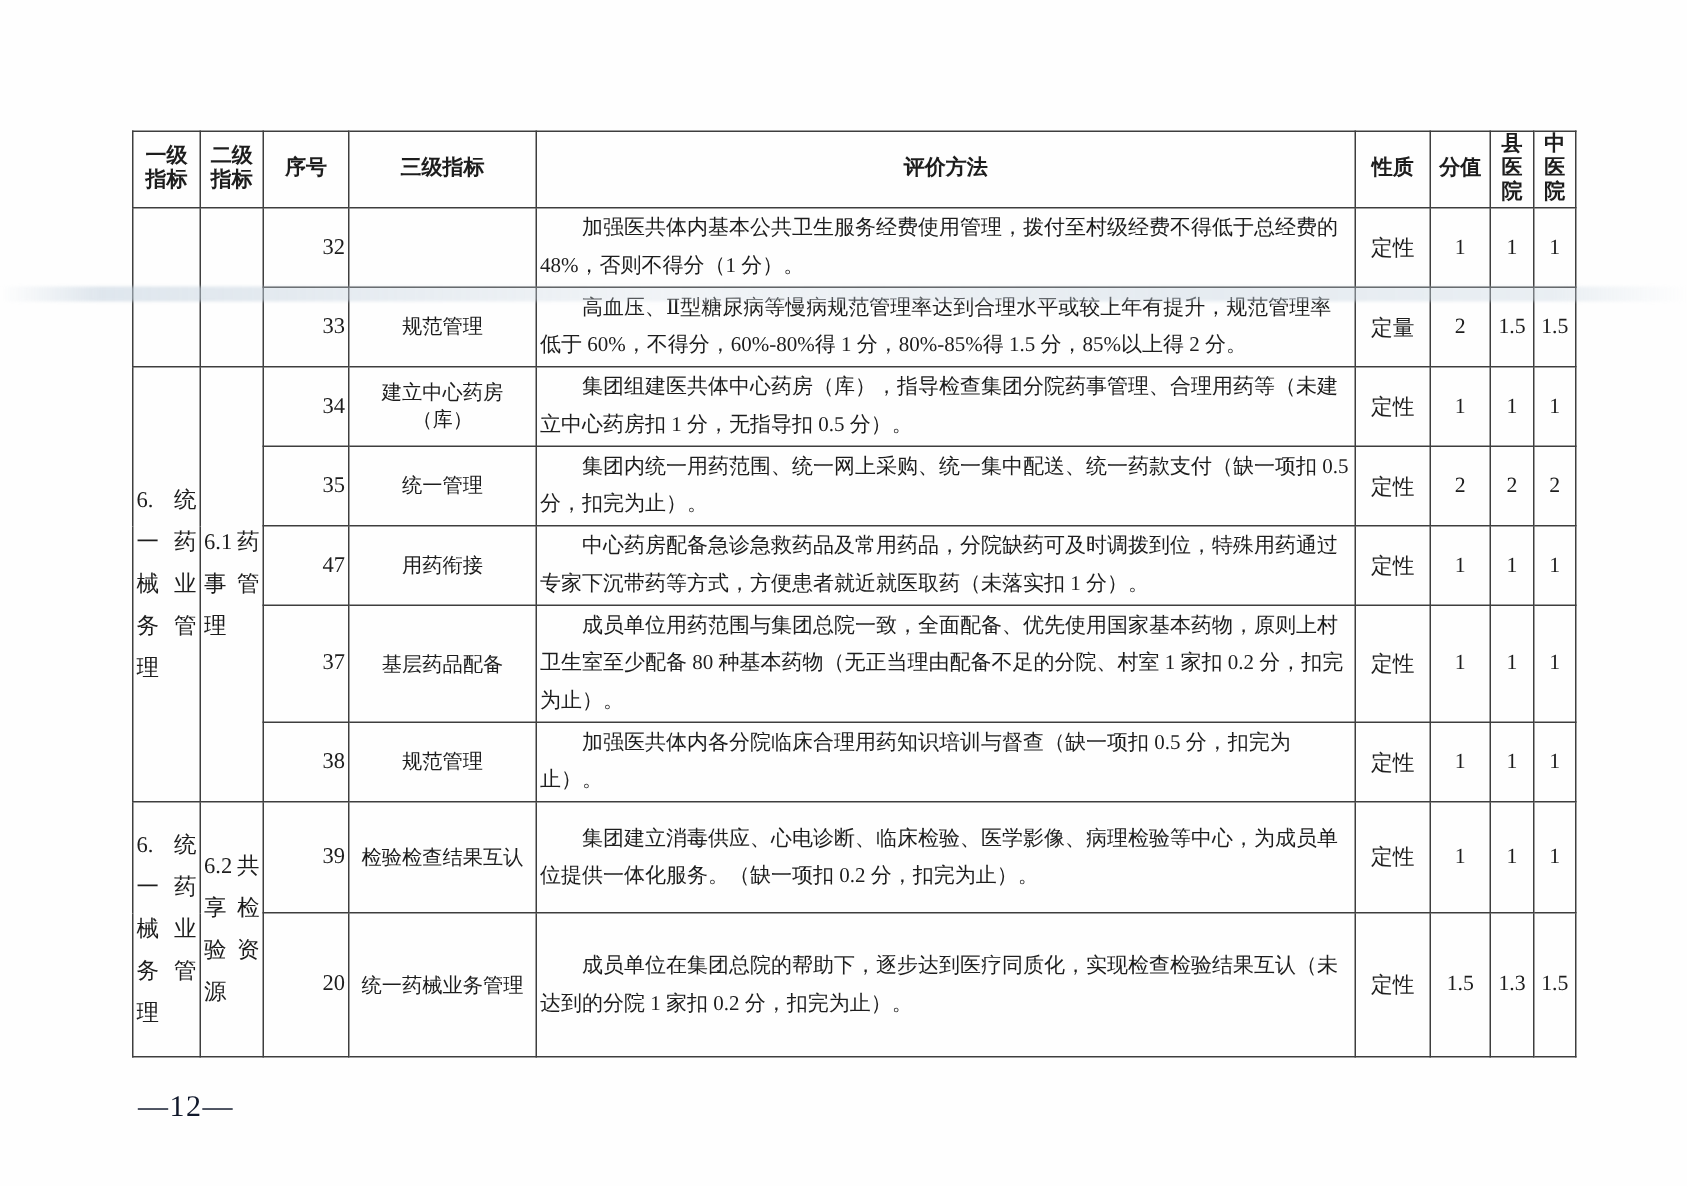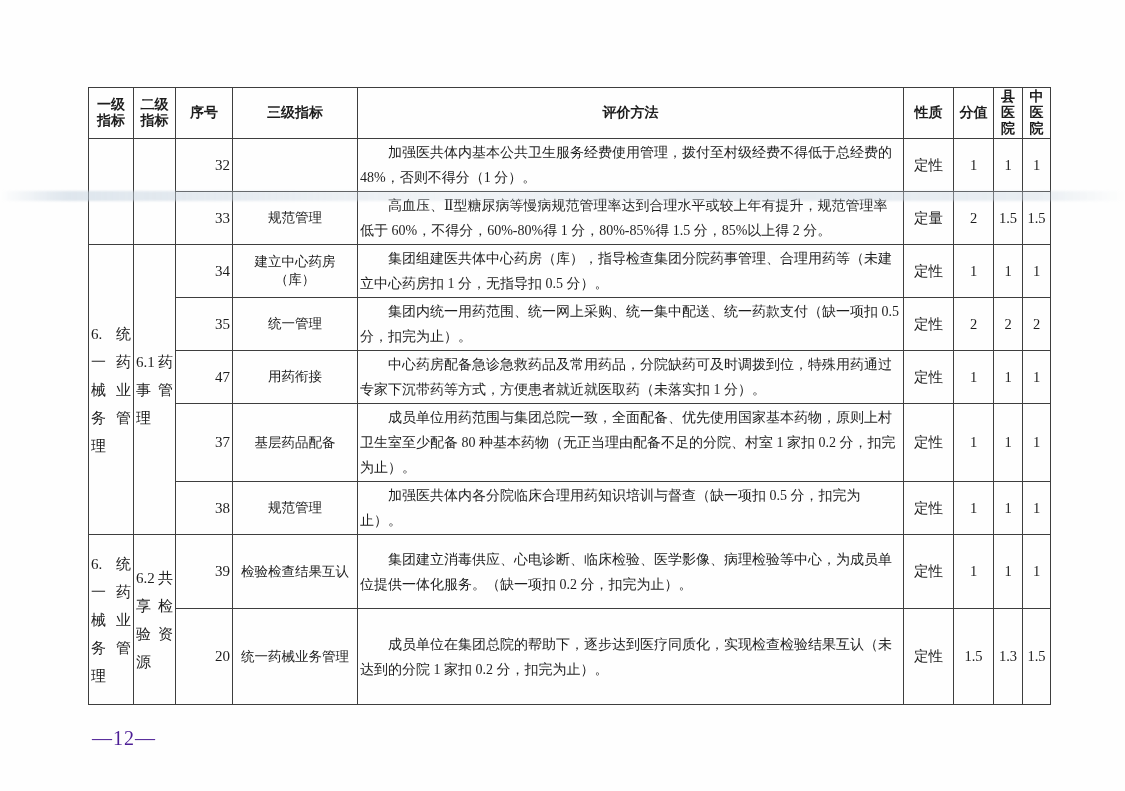--- a/index.html
+++ b/index.html
@@ -73,21 +73,21 @@
   tr.h35{height:47px;}
   tr.h36{height:48px;}
   tr.h37{height:70px;}
   tr.h38{height:45px;}
   tr.h39{height:74px;}
   tr.h40{height:96px;}
   .page-number{
     position:absolute;left:92px;top:727px;
     font-size:20px;
     letter-spacing:1px;
-    color:#4c1d95;
+    color:#0f172a;
   }
 </style>
 </head>
 <body>
 
 <div class="page">
 
   <div class="scan-streak"></div>
 
   <table class="eval">

